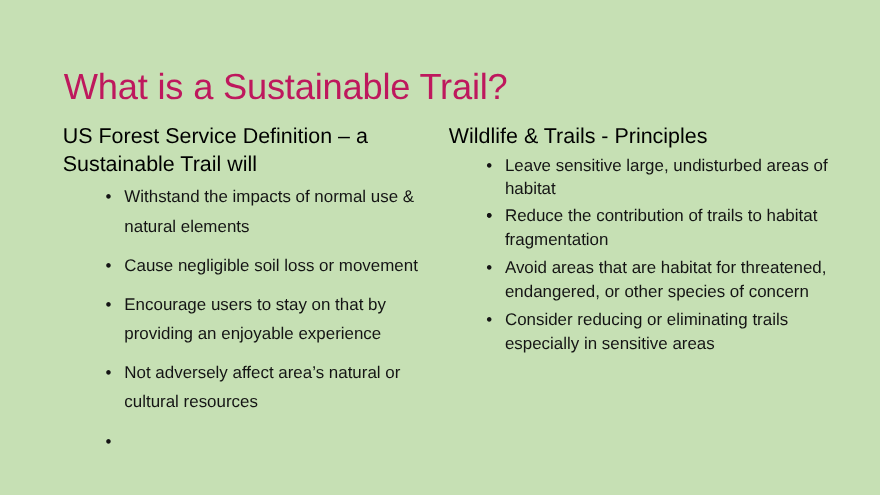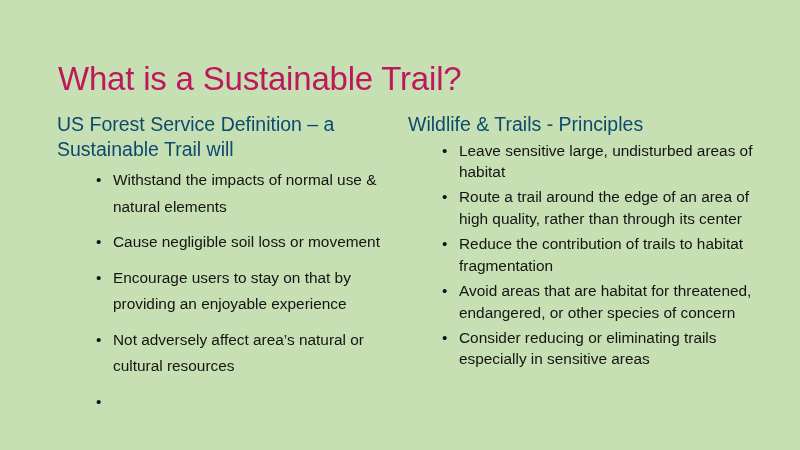--- a/index.html
+++ b/index.html
@@ -47,21 +47,21 @@
   }
 
   #right-column {
     left: 408px;
     width: 350px;
   }
 
   .column-heading {
     font-size: 19.5px;
     font-weight: 400;
-    color: #0c4a6e;
+    color: #000000;
     line-height: 1.26;
     margin: 0 0 2px 0;
   }
 
   #right-column .column-heading {
     white-space: nowrap;
   }
 
   .bullet-list {
     list-style: none;
@@ -144,21 +144,20 @@
 
   <div class="column" id="right-column">
     <div class="column-heading">Wildlife &amp; Trails - Principles</div>
     <ul class="bullet-list">
       <li class="bullet-item">
         <span class="bullet-dot">•</span>
         <span>Leave sensitive large, undisturbed areas of habitat</span>
       </li>
       <li class="bullet-item">
         <span class="bullet-dot">•</span>
-        <span>Route a trail around the edge of an area of high quality, rather than through its center</span>
       </li>
       <li class="bullet-item">
         <span class="bullet-dot">•</span>
         <span>Reduce the contribution of trails to habitat fragmentation</span>
       </li>
       <li class="bullet-item">
         <span class="bullet-dot">•</span>
         <span>Avoid areas that are habitat for threatened, endangered, or other species of concern</span>
       </li>
       <li class="bullet-item">

